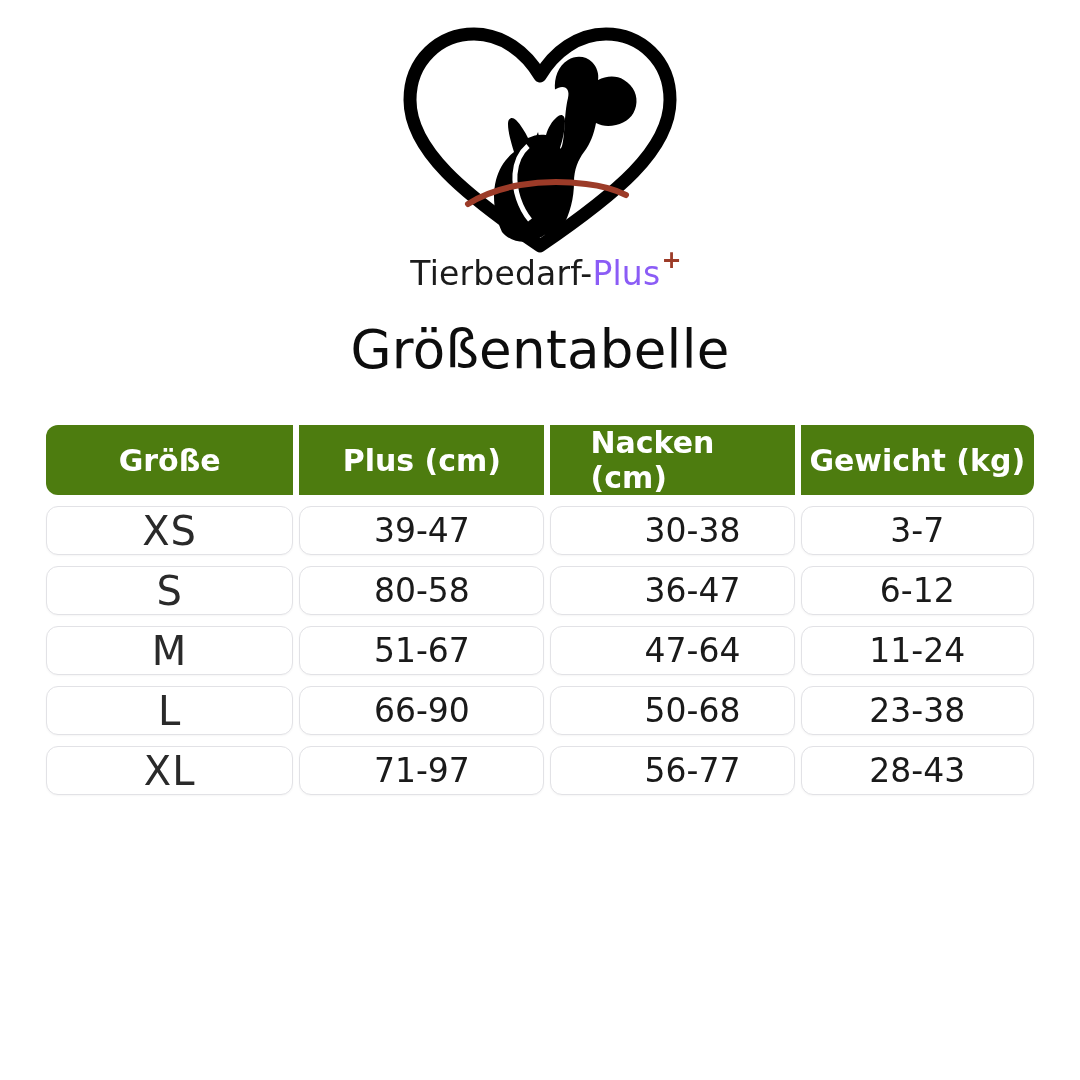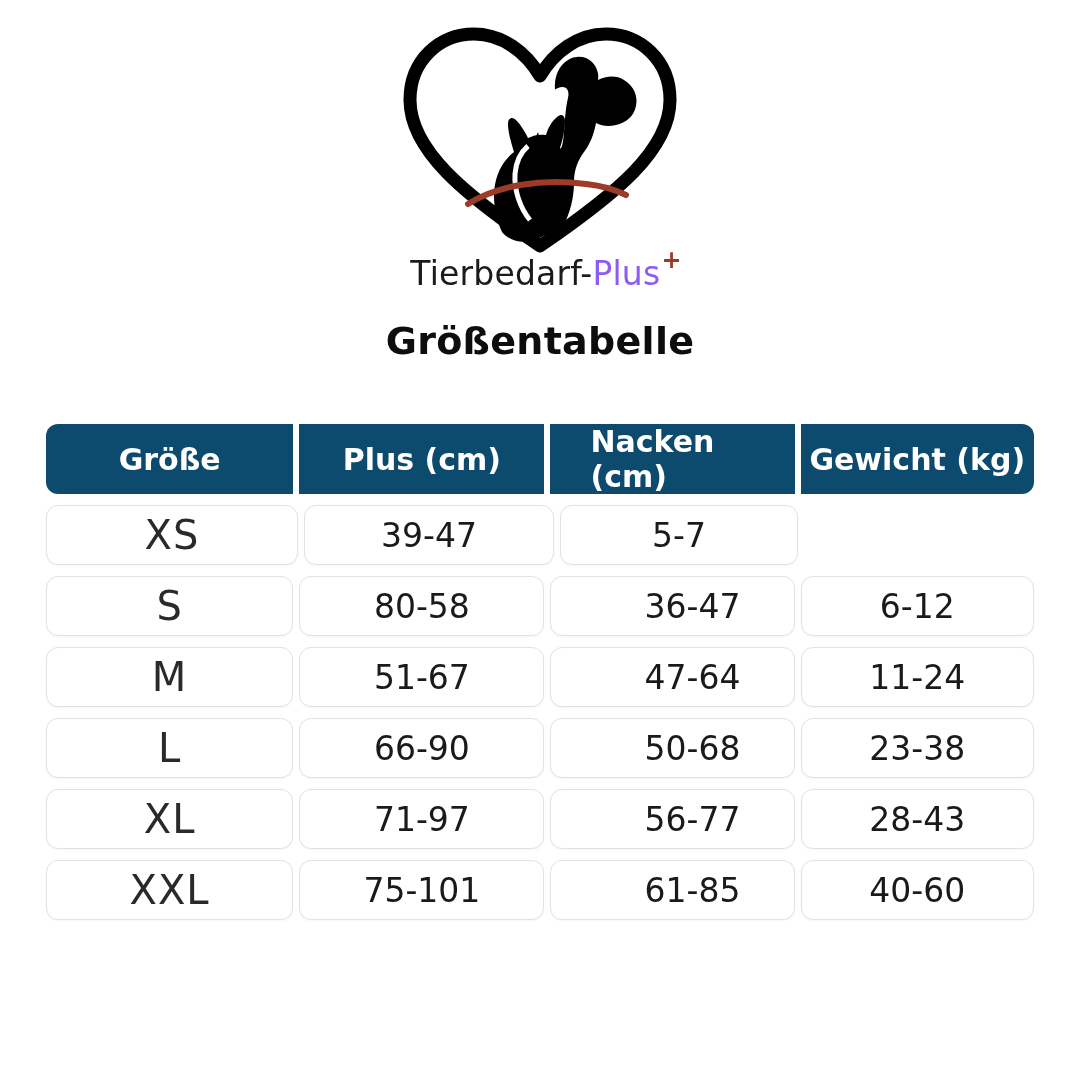--- a/index.html
+++ b/index.html
@@ -56,24 +56,24 @@
     color: #9c3b28;
     font-size: 24px;
     line-height: 1;
     position: relative;
     top: -6px;
     margin-left: 1px;
   }
 
   
   .title {
-    font-size: 38px;
-    font-weight: 700;
+    font-size: 53px;
+    font-weight: 400;
     margin-top: 26px;
-    margin-bottom: 15px;
+    margin-bottom: 7px;
     letter-spacing: 0.3px;
     color: #0d0d0d;
   }
 
   
   .table {
     margin-top: 38px;
     width: 988px;
     display: flex;
     flex-direction: column;
@@ -81,38 +81,37 @@
   }
   .row {
     display: flex;
     gap: 6px;
   }
   .cell {
     box-sizing: border-box;
     display: flex;
     align-items: center;
     justify-content: center;
-    height: 60px;
+    height: 49px;
     font-size: 31px;
     font-weight: 700;
     color: #1a1a1a;
   }
   .col-0 { width: 252px; }
   .col-1 { width: 250px; }
   .col-2 { width: 248px; padding-left: 40px; }
   .col-3 { width: 238px; }
 
   .header-row .cell {
-    background: #0c4a6e;
+    background: #4d7c0f;
     color: #ffffff;
     height: 70px;
     font-size: 30px;
     font-weight: 700;
     border-radius: 0;
-    margin-top: 8px;
   }
   .header-row .cell.first { border-radius: 12px 0 0 12px; }
   .header-row .cell.last  { border-radius: 0 12px 12px 0; }
 
   .body-row .cell {
     background: #ffffff;
     border: 1px solid #e2e2e6;
     border-radius: 12px;
     box-shadow: 0 1px 2px rgba(0,0,0,0.04);
   }
@@ -173,21 +172,22 @@
     <div class="row header-row">
       <div class="cell col-0 first">Größe</div>
       <div class="cell col-1">Plus (cm)</div>
       <div class="cell col-2">Nacken (cm)</div>
       <div class="cell col-3 last">Gewicht (kg)</div>
     </div>
 
     <div class="row body-row">
       <div class="cell col-0 size-cell">XS</div>
       <div class="cell col-1 value-cell">39-47</div>
-      <div class="cell col-3 value-cell">5-7</div>
+      <div class="cell col-2 value-cell">30-38</div>
+      <div class="cell col-3 value-cell">3-7</div>
     </div>
 
     <div class="row body-row">
       <div class="cell col-0 size-cell">S</div>
       <div class="cell col-1 value-cell">80-58</div>
       <div class="cell col-2 value-cell">36-47</div>
       <div class="cell col-3 value-cell">6-12</div>
     </div>
 
     <div class="row body-row">
@@ -204,22 +204,16 @@
       <div class="cell col-3 value-cell">23-38</div>
     </div>
 
     <div class="row body-row">
       <div class="cell col-0 size-cell">XL</div>
       <div class="cell col-1 value-cell">71-97</div>
       <div class="cell col-2 value-cell">56-77</div>
       <div class="cell col-3 value-cell">28-43</div>
     </div>
 
-    <div class="row body-row">
-      <div class="cell col-0 size-cell">XXL</div>
-      <div class="cell col-1 value-cell">75-101</div>
-      <div class="cell col-2 value-cell">61-85</div>
-      <div class="cell col-3 value-cell">40-60</div>
-    </div>
 
   </div>
 
 </div>
 
 </body></html>

